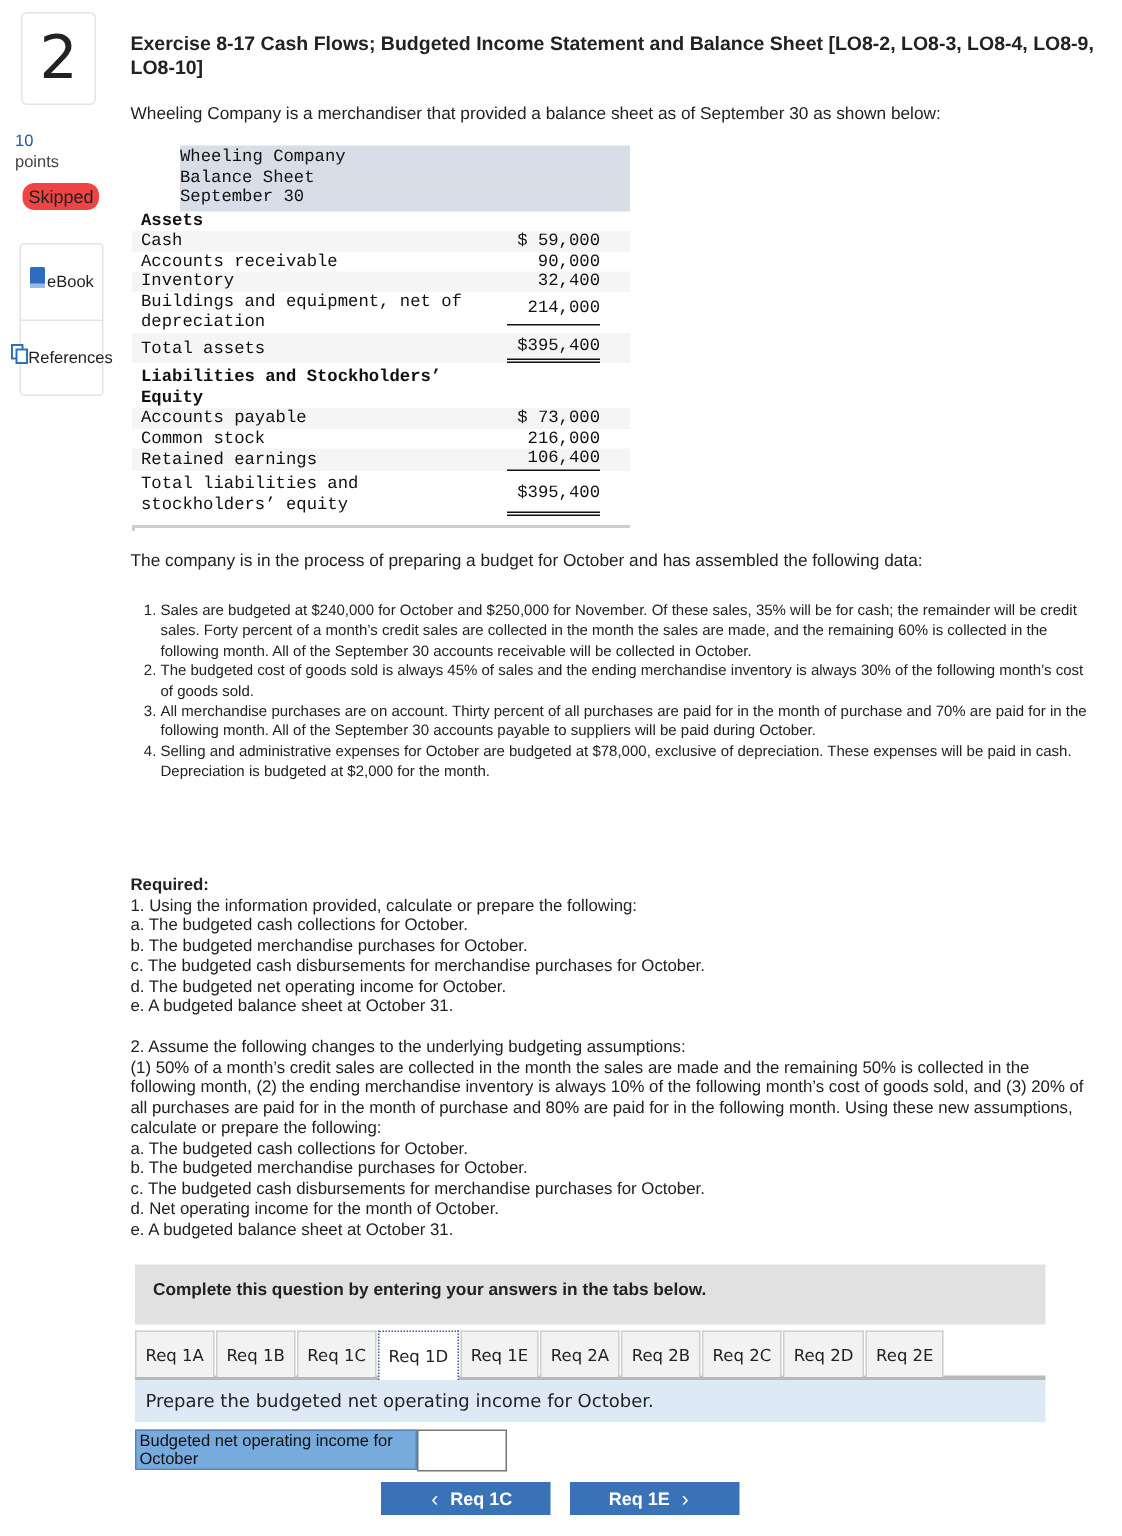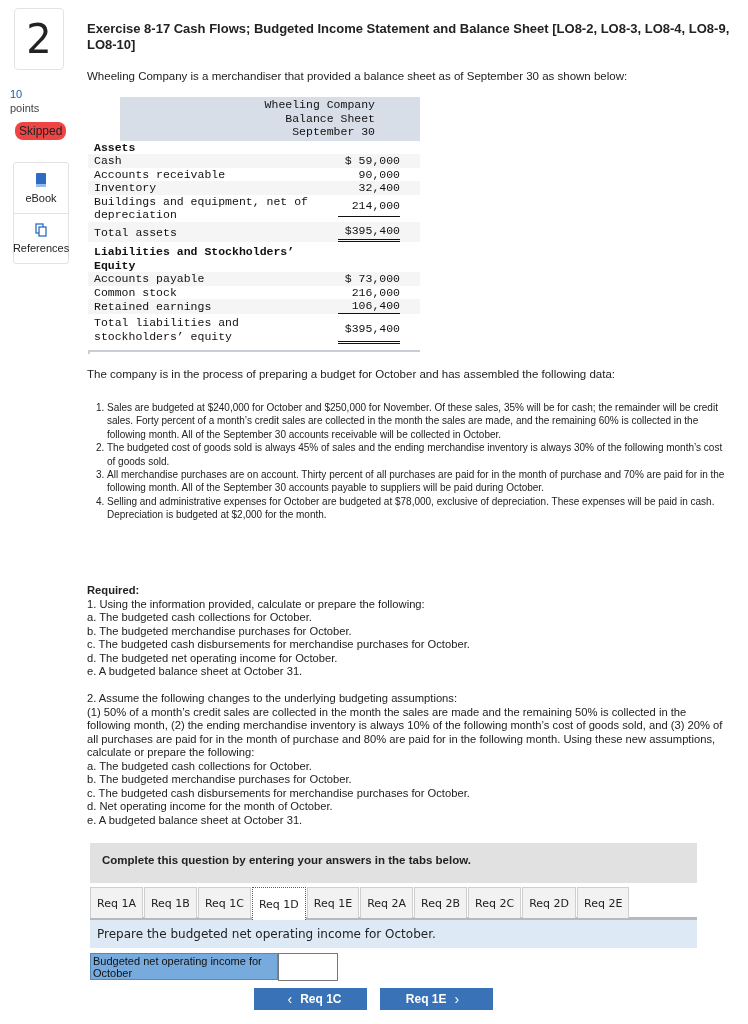--- a/index.html
+++ b/index.html
@@ -18,36 +18,36 @@
   .pts-num { font-size: 11px; color: #1f5aa6; }
   .pts-label { font-size: 11px; color: #444; margin-top: 2px; }
   .badge {
     display: inline-block; margin-top: 8px; margin-left: 5px; background: #ef4444; color: #222;
     font-size: 12px; padding: 2px 4px; border-radius: 8px;
   }
   .tools {
     position: absolute; left: 13px; top: 162px; width: 56px;
     border: 1px solid #e3e3e3; border-radius: 3px; background: #fff;
   }
-  .tool { height: 50px; display: flex; flex-direction: column; align-items: center; justify-content: center; font-size: 11px; color: #222; }
+  .tool { height: 50px; display: flex; flex-direction: row; align-items: center; justify-content: center; font-size: 11px; color: #222; }
   .tool + .tool { border-top: 1px solid #e3e3e3; }
   .tool .ico { margin-bottom: 3px; }
 
   .title {
     position: absolute; left: 87px; top: 21px; width: 650px;
     font-weight: bold; font-size: 13px; line-height: 16px; color: #222;
   }
   .intro { position: absolute; left: 87px; top: 70px; font-size: 11.5px; color: #222; }
 
   .bs {
     position: absolute; left: 88px; top: 97px; width: 332px;
     font-family: "Liberation Mono", monospace; font-size: 11.5px; color: #111;
   }
   .bs-head {
-    background: #d8dee8; text-align: right; line-height: 13.5px; padding: 1px 0 2px 0;
+    background: #d8dee8; text-align: left; line-height: 13.5px; padding: 1px 0 2px 0;
     padding-right: 45px;
     margin-left: 32px;
   }
   .bs-row { display: flex; align-items: center; line-height: 13.5px; background: #fff; }
   .bs-row.alt { background: #f5f5f5; }
   .bs-label { flex: 1; padding-left: 6px; }
   .bs-section { font-weight: bold; padding-left: 6px; line-height: 13.5px; }
   .ul-single { border-bottom: 1px solid #111; }
   .ul-double { border-bottom: 3px double #111; }
   .bs-valwrap { width: 90px; display: flex; justify-content: center; padding-right: 12px; }

